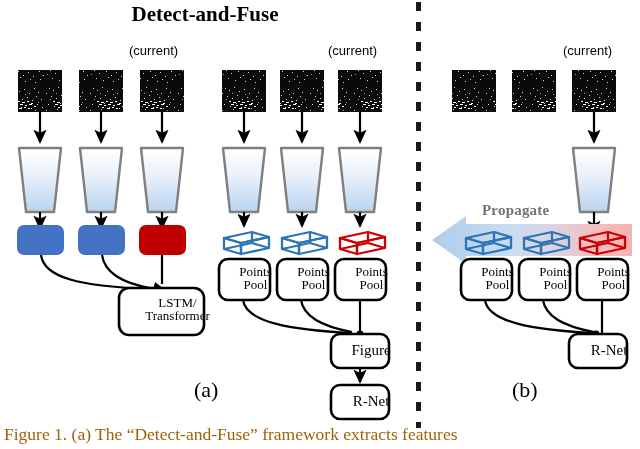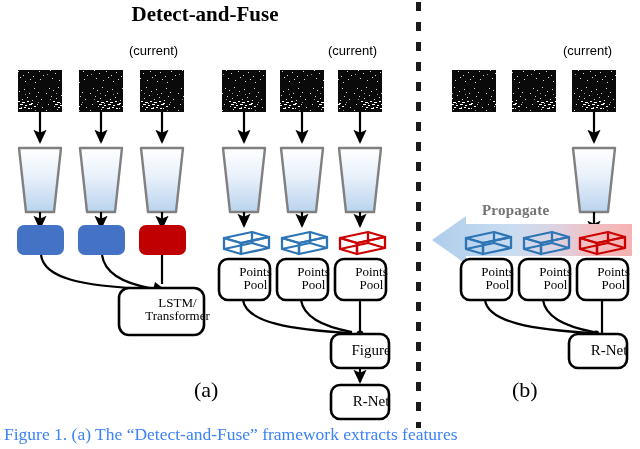--- a/index.html
+++ b/index.html
@@ -44,21 +44,21 @@
     color:#737373;
     white-space:nowrap;
     letter-spacing:0.2px;
   }
   .caption{
     position:absolute;
     left:4px;top:424px;
     width:634px;
     font-family:"Liberation Serif", serif;
     font-size:17.5px;
-    color:#3b82f6;
+    color:#a16207;
     white-space:nowrap;
   }
   .node-lbl{
     position:absolute;
     font-family:"Liberation Serif", serif;
     font-size:13px;
     line-height:13px;
     color:#000;
     text-align:center;
     white-space:pre-line;

